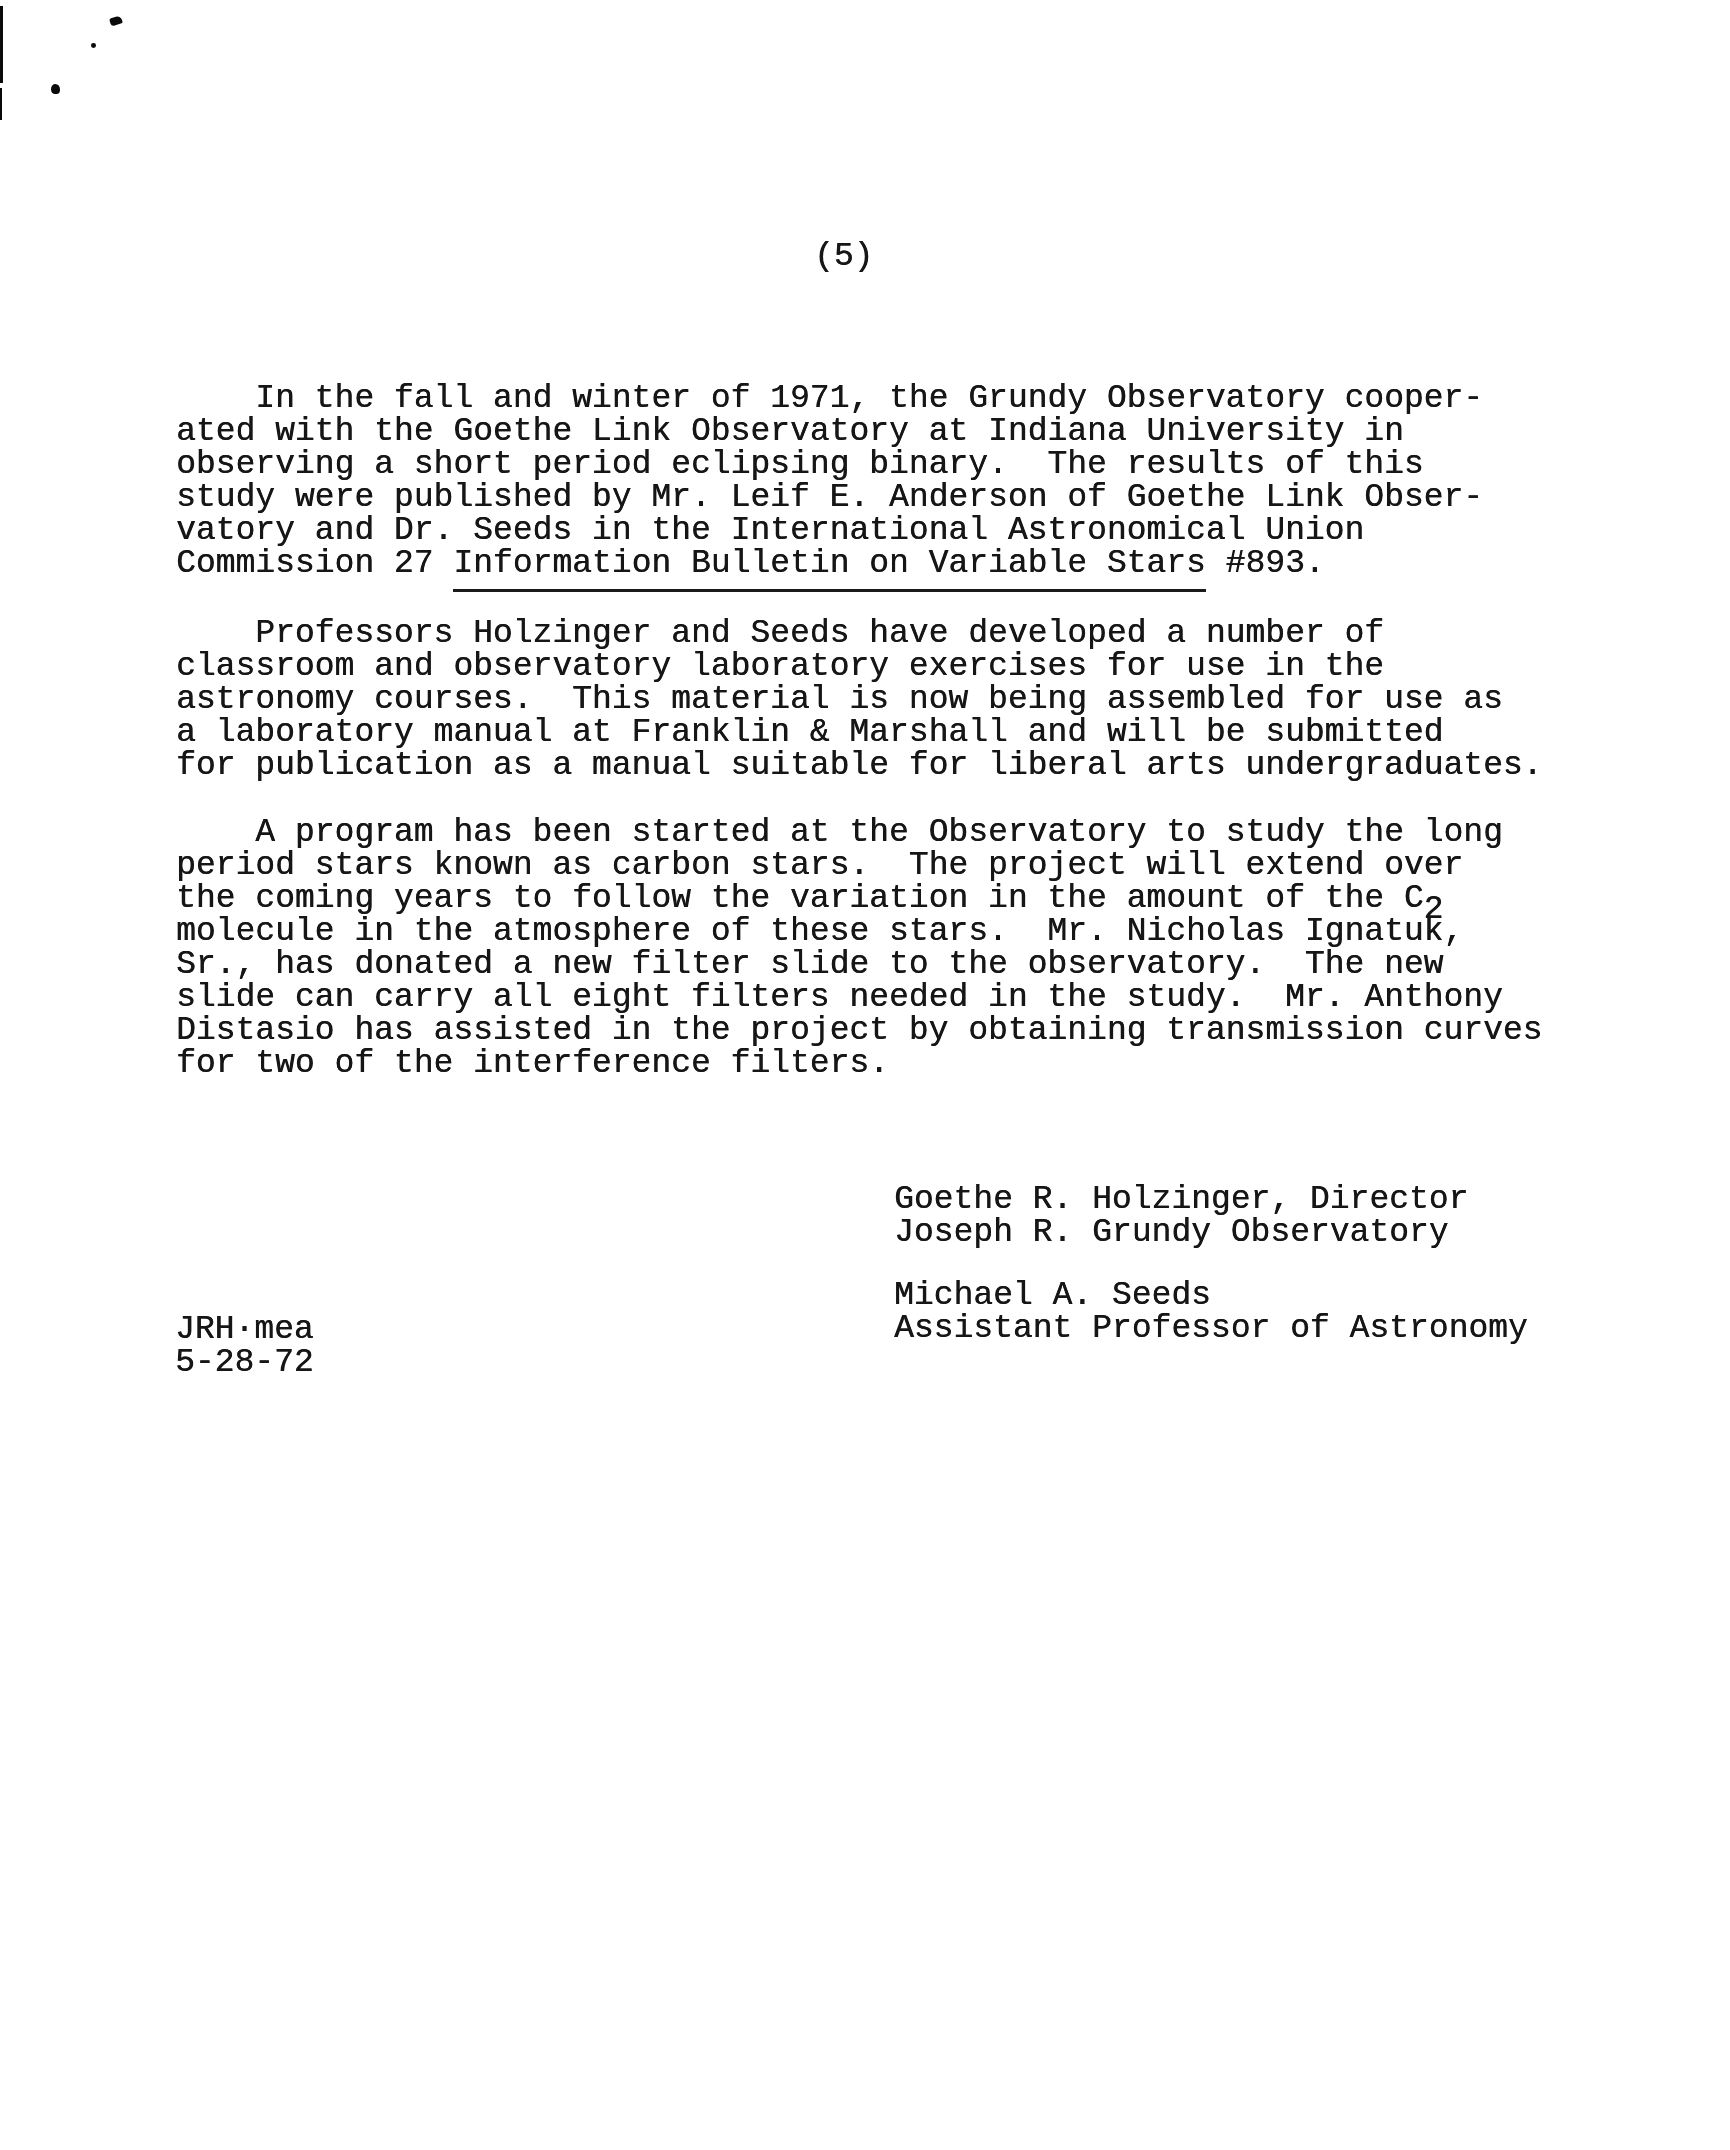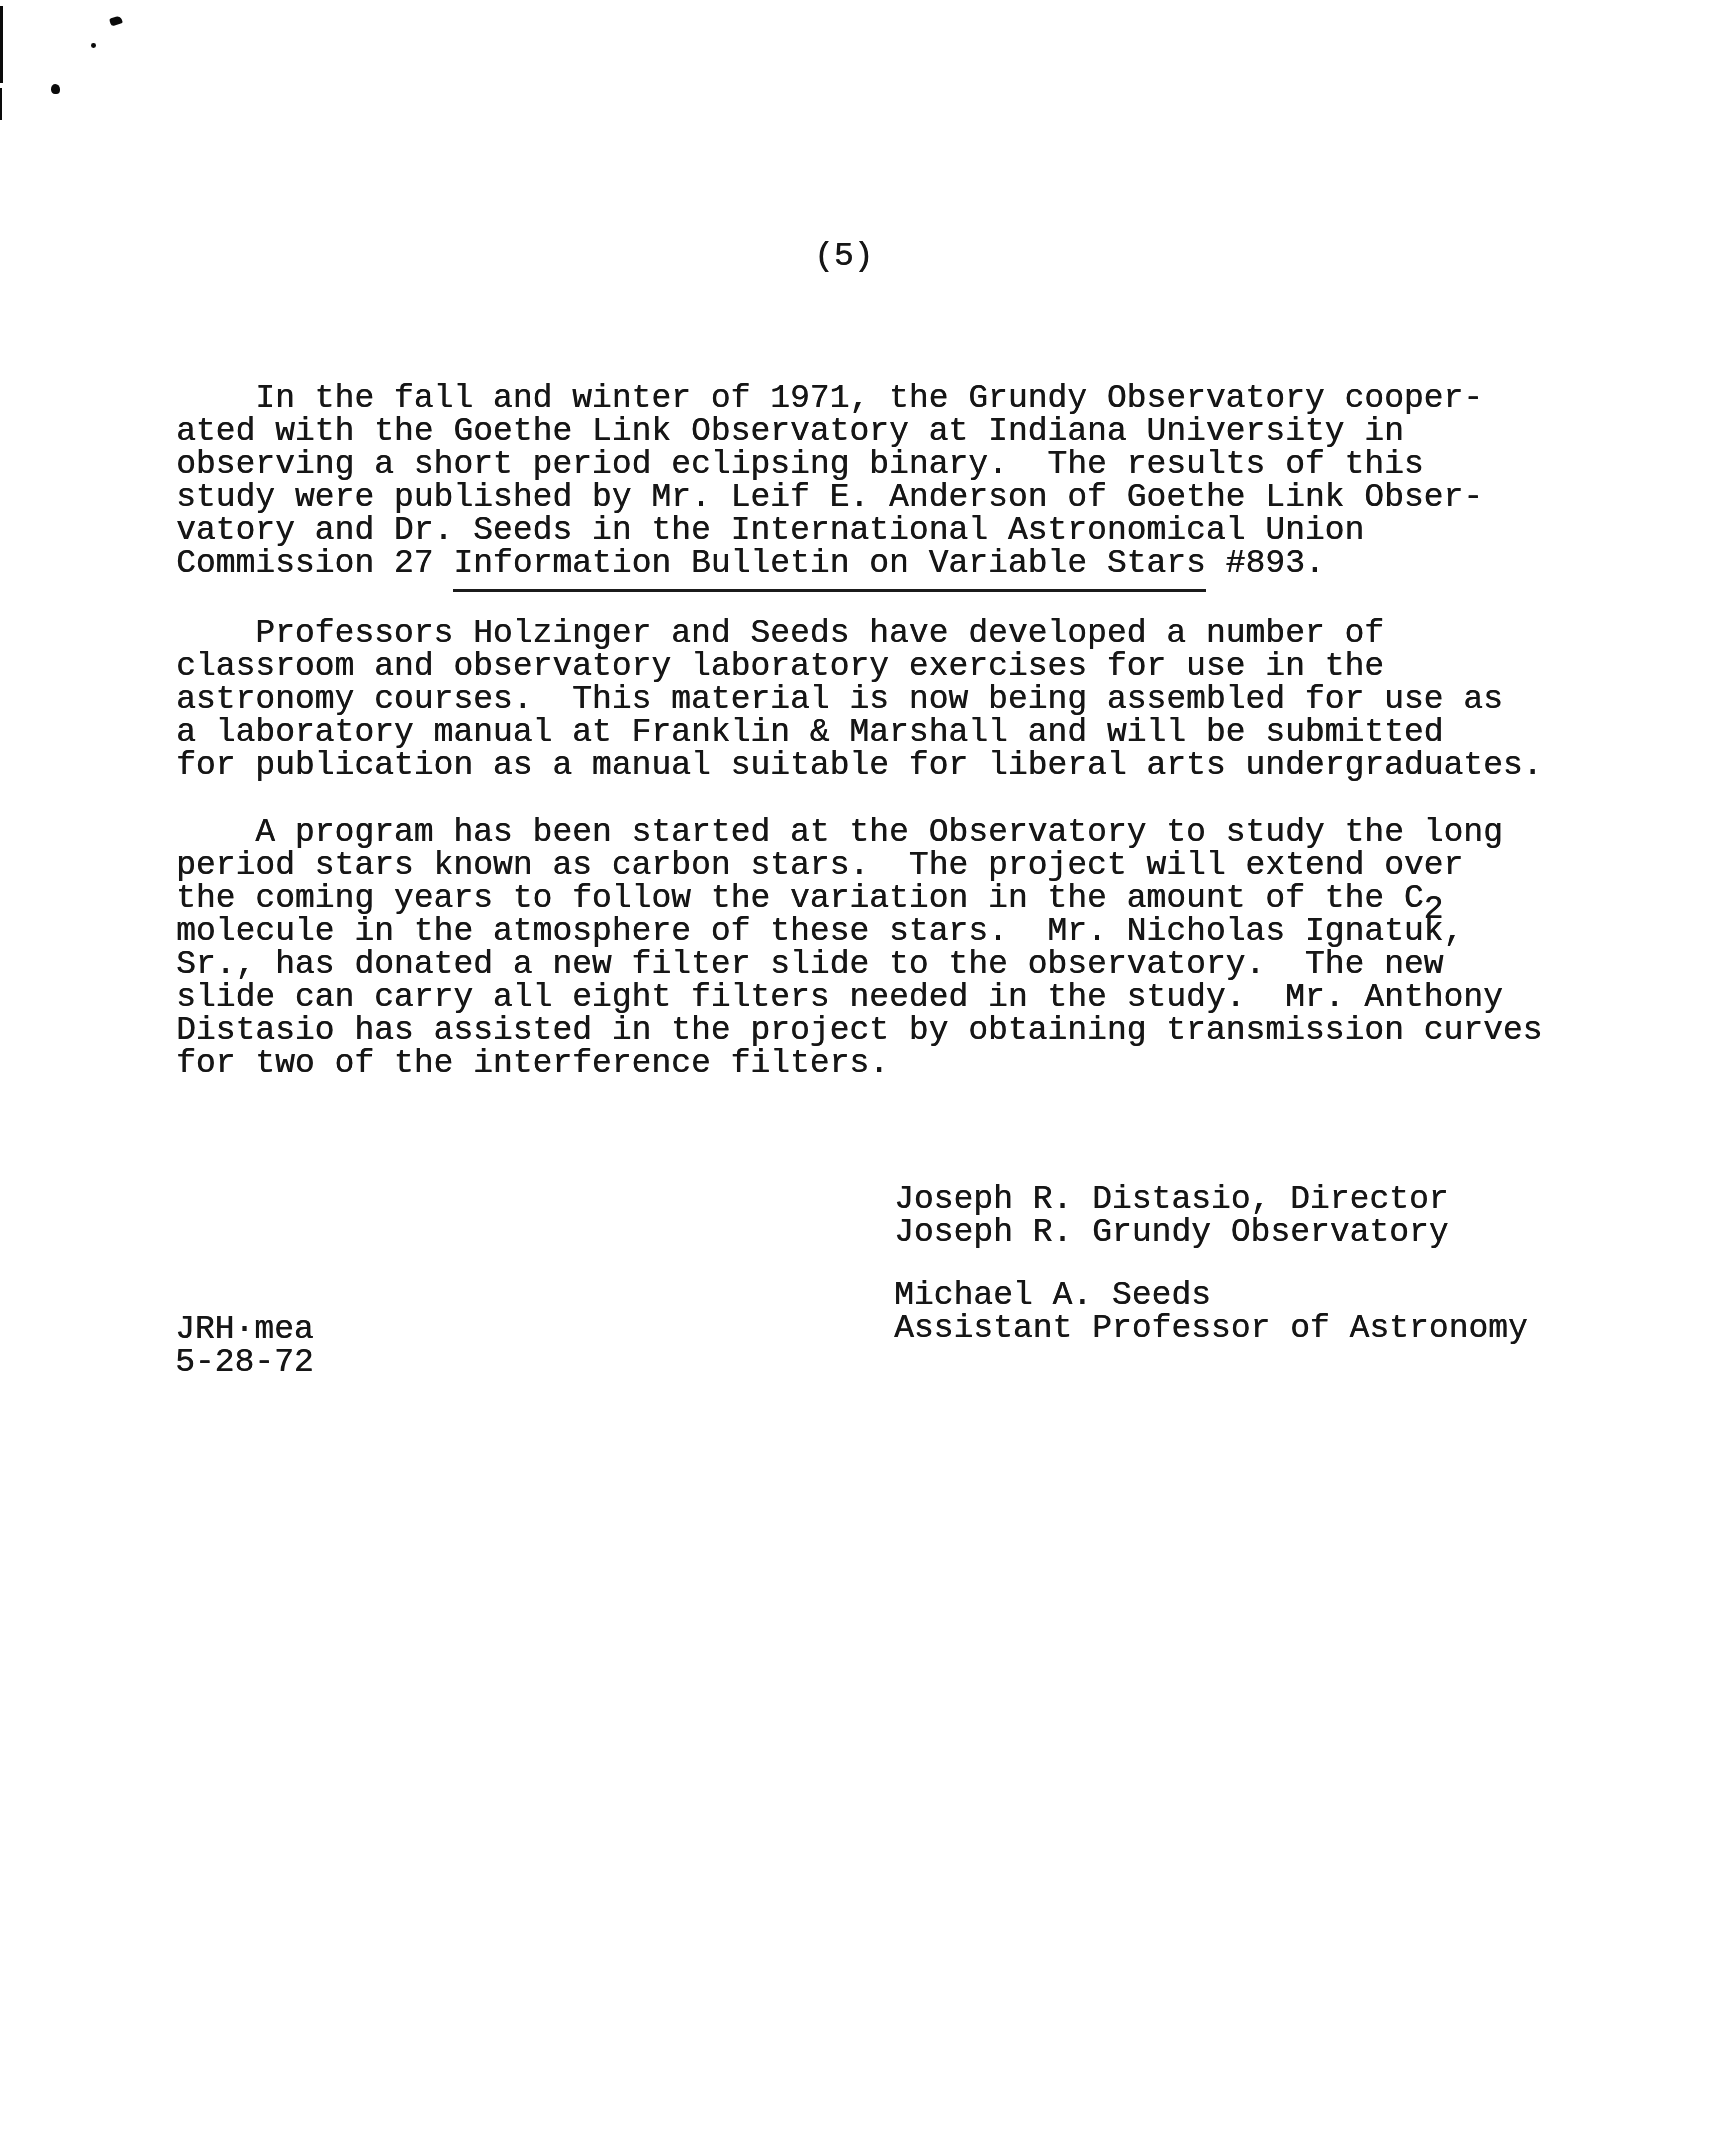--- a/index.html
+++ b/index.html
@@ -71,21 +71,21 @@
 
   <div class="txt para" id="para3"><span>    A program has been started at the Observatory to study the long
 period stars known as carbon stars.  The project will extend over
 the coming years to follow the variation in the amount of the C</span><span class="sub">2</span><span>
 molecule in the atmosphere of these stars.  Mr. Nicholas Ignatuk,
 Sr., has donated a new filter slide to the observatory.  The new
 slide can carry all eight filters needed in the study.  Mr. Anthony
 Distasio has assisted in the project by obtaining transmission curves
 for two of the interference filters.</span></div>
 
-  <div class="txt" id="sig-director">Joseph R. Distasio, Director
+  <div class="txt" id="sig-director">Goethe R. Holzinger, Director
 Joseph R. Grundy Observatory</div>
 
   <div class="txt" id="sig-professor">Michael A. Seeds
 Assistant Professor of Astronomy</div>
 
   <div class="txt" id="ref-block">JRH·mea
 5-28-72</div>
 
 </div>
 

